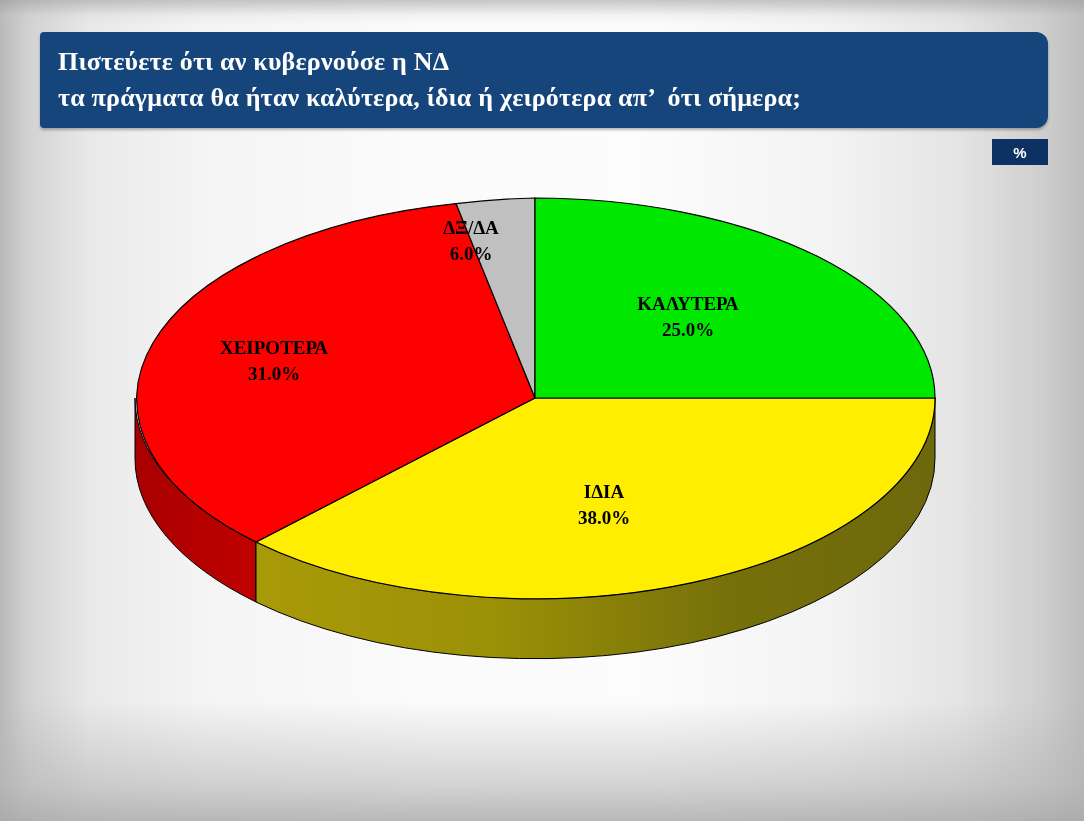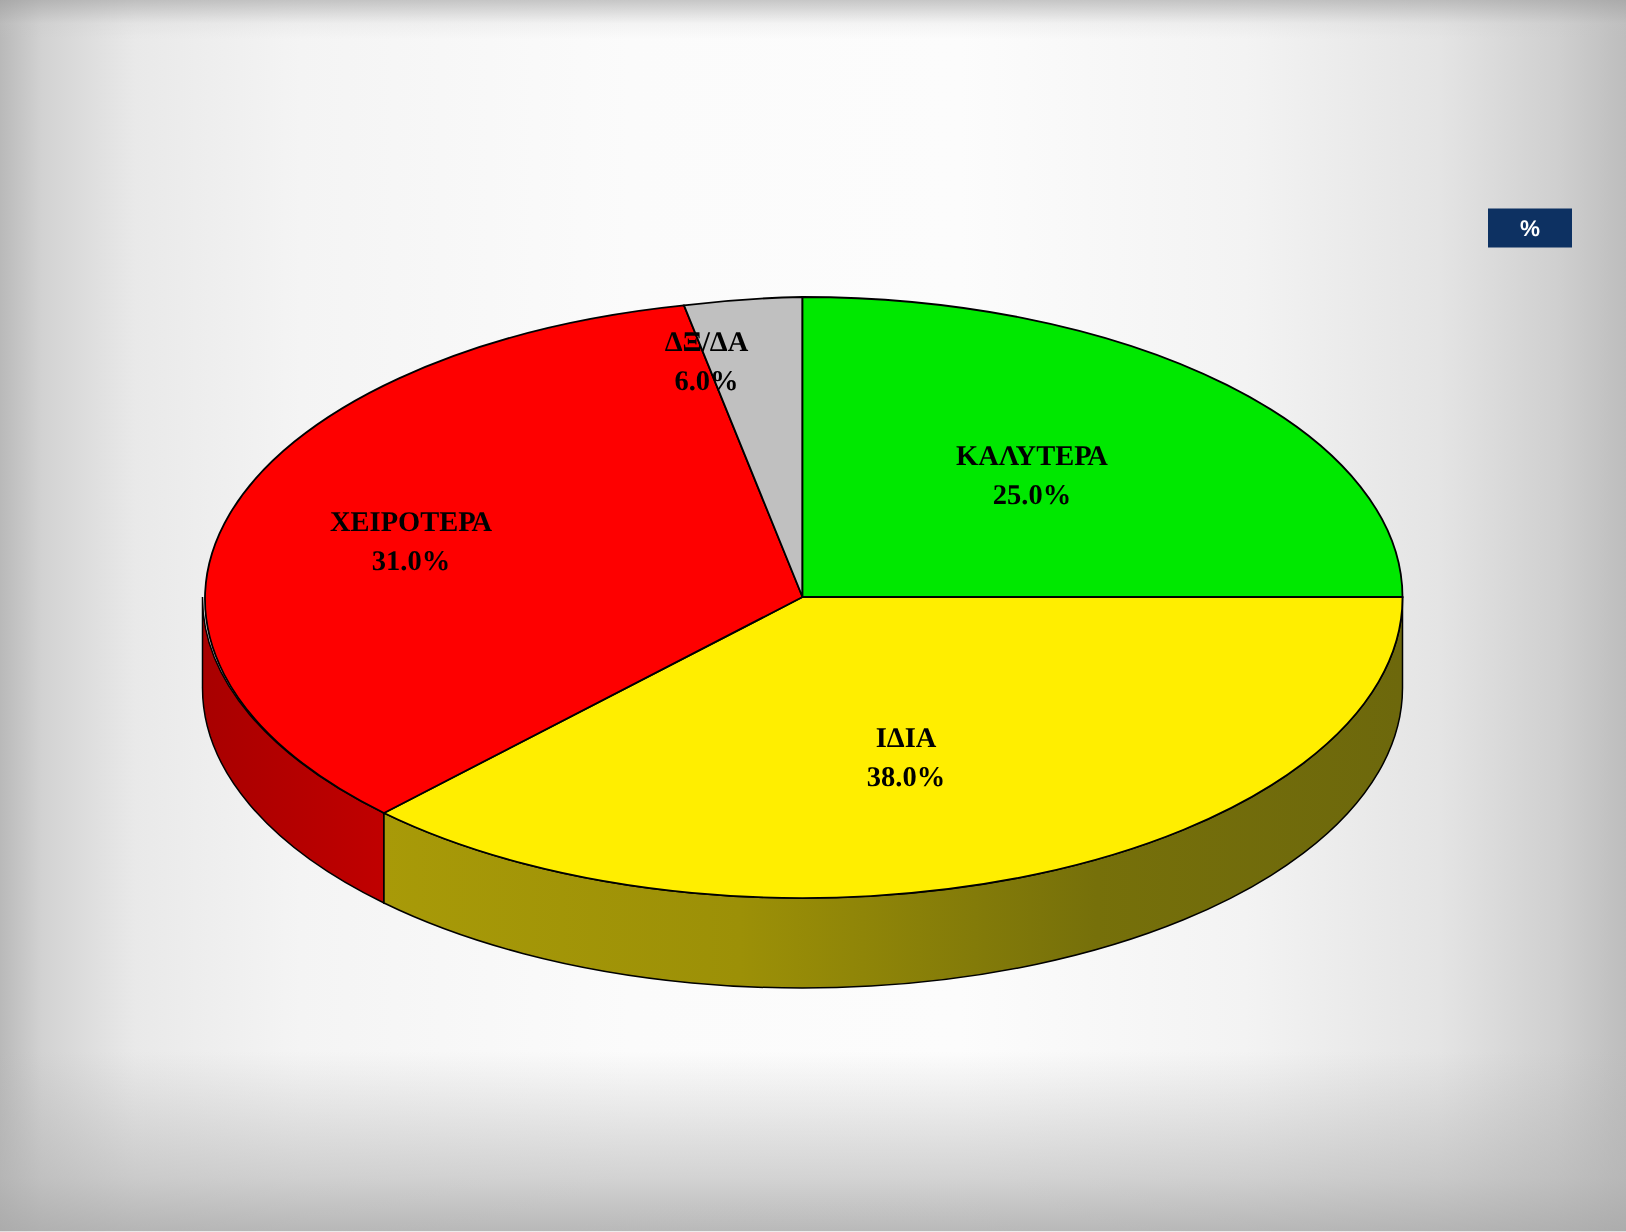--- a/index.html
+++ b/index.html
@@ -108,20 +108,24 @@
     width: 1084px;
     height: 95px;
     z-index: 3;
   }
 </style>
 </head>
 <body>
 
 <div class="slide">
 
+  <div class="title-box">
+    <div class="title-line">Πιστεύετε ότι αν κυβερνούσε η ΝΔ</div>
+    <div class="title-line">τα πράγματα θα ήταν καλύτερα, ίδια ή χειρότερα απ’  ότι σήμερα;</div>
+  </div>
 
   <div class="pct-badge">%</div>
 
   <div class="chart-area">
     <svg width="1084" height="560" viewBox="0 0 1084 560">
       <defs>
         <linearGradient id="gradYellowSide" x1="0" y1="0" x2="1" y2="0">
           <stop offset="0%" stop-color="#a89a08"></stop>
           <stop offset="35%" stop-color="#9c9007"></stop>
           <stop offset="70%" stop-color="#76700a"></stop>

